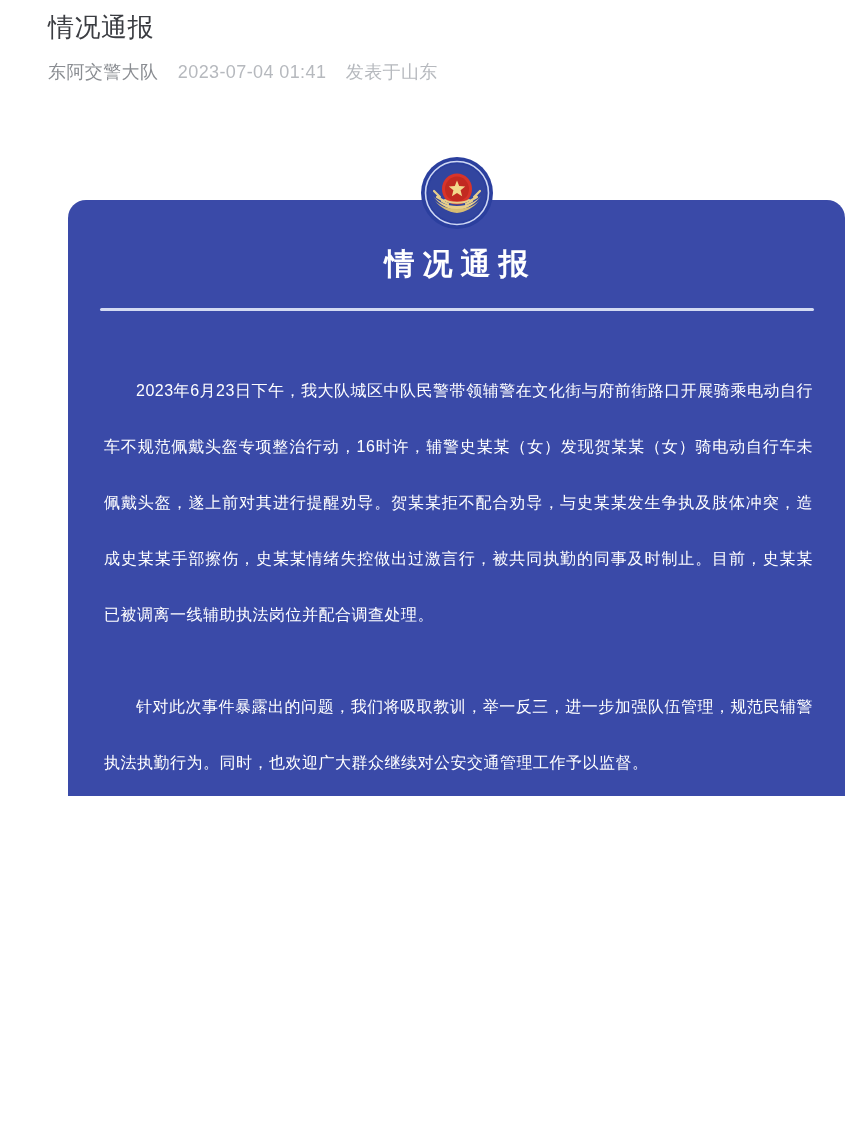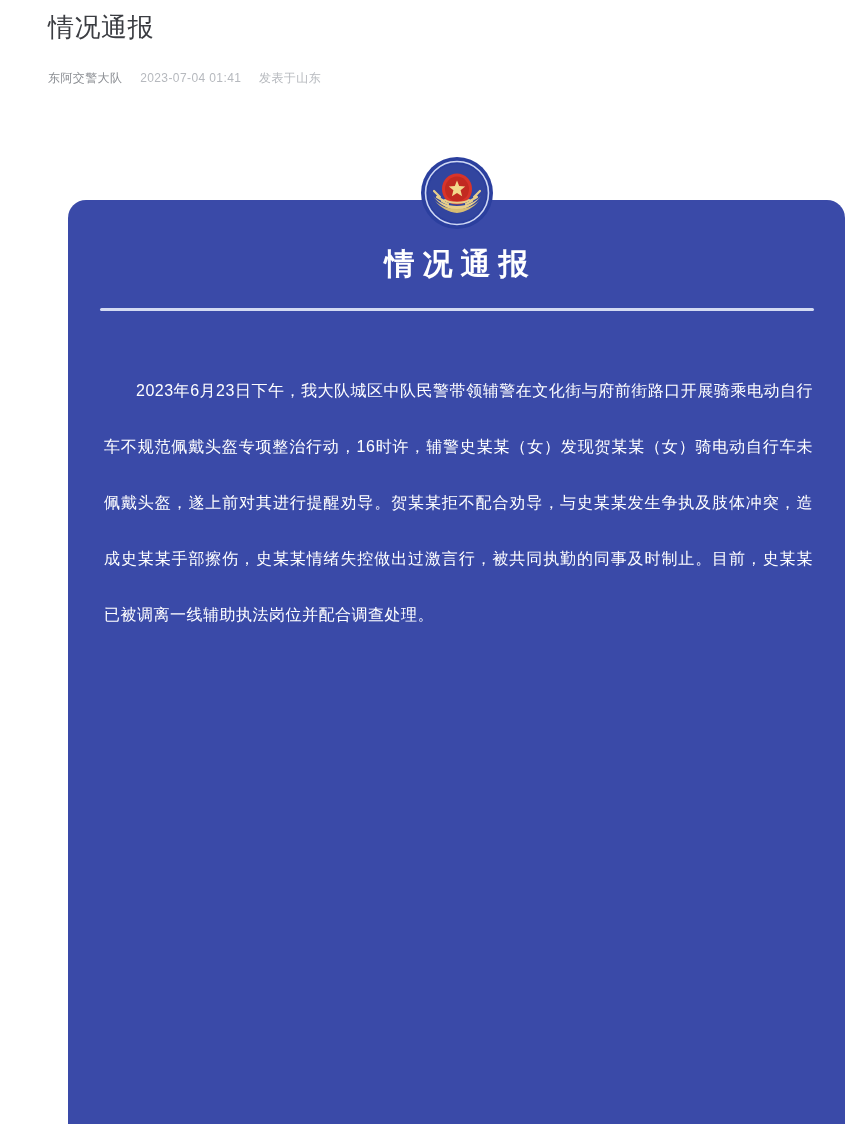--- a/index.html
+++ b/index.html
@@ -13,41 +13,41 @@
   }
 
   body {
     font-family: "Liberation Sans", "DejaVu Sans", sans-serif;
     -webkit-font-smoothing: antialiased;
   }
 
   .page {
     position: relative;
     width: 864px;
-    height: 1124px;
+    height: 796px;
     background: #ffffff;
     overflow: hidden;
   }
 
   
   .article-header {
     padding: 8px 0 0 48px;
   }
 
   .page-title {
     font-size: 26px;
     line-height: 38px;
     font-weight: 400;
     color: #3b3d42;
     letter-spacing: 0.5px;
   }
 
   .meta-line {
-    margin-top: 20px;
-    font-size: 12px;
+    margin-top: 14px;
+    font-size: 18px;
     line-height: 24px;
     letter-spacing: 0.4px;
     white-space: nowrap;
   }
 
   .meta-author {
     color: #8a8d92;
   }
 
   .meta-date {
@@ -148,20 +148,21 @@
 
   <div class="notice-wrap">
 
     <div class="notice-card">
       <div class="notice-title">情况通报</div>
 
       <div class="notice-divider"></div>
 
       <div class="notice-body">
         <p class="notice-para">2023年6月23日下午，我大队城区中队民警带领辅警在文化街与府前街路口开展骑乘电动自行车不规范佩戴头盔专项整治行动，16时许，辅警史某某（女）发现贺某某（女）骑电动自行车未佩戴头盔，遂上前对其进行提醒劝导。贺某某拒不配合劝导，与史某某发生争执及肢体冲突，造成史某某手部擦伤，史某某情绪失控做出过激言行，被共同执勤的同事及时制止。目前，史某某已被调离一线辅助执法岗位并配合调查处理。</p>
+        <p class="notice-para">针对此次事件暴露出的问题，我们将吸取教训，举一反三，进一步加强队伍管理，规范民辅警执法执勤行为。同时，也欢迎广大群众继续对公安交通管理工作予以监督。</p>
       </div>
     </div>
 
     <svg class="emblem" viewBox="0 0 74 74">
       <circle cx="37" cy="37" r="36" fill="#2b3f9e"></circle>
       <circle cx="37" cy="37" r="31.5" fill="none" stroke="#cfd8f5" stroke-width="1.6"></circle>
       <circle cx="37" cy="37" r="29" fill="#32459f"></circle>
 
       <path d="M37 50 C27 50 18 46 13 40 C18 47 26 53 37 54 C48 53 56 47 61 40 C56 46 47 50 37 50 Z" fill="#e8cf8a"></path>
       <path d="M37 53 C28 53 20 50 15 45 C21 52 28 56 37 57 C46 56 53 52 59 45 C54 50 46 53 37 53 Z" fill="#d8bd72"></path>

